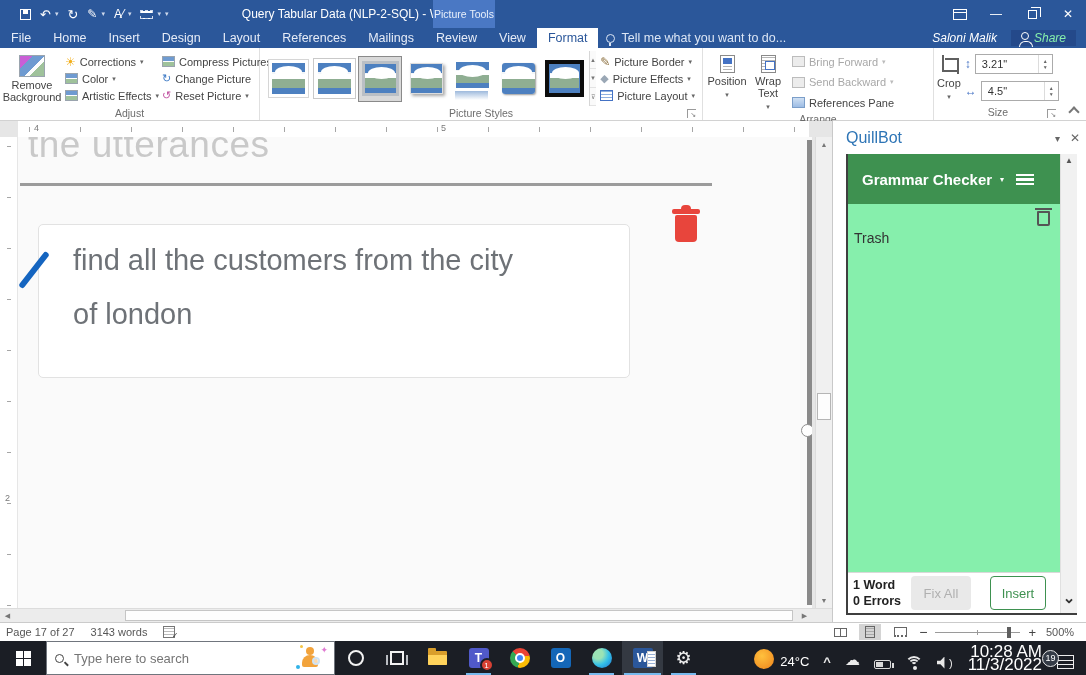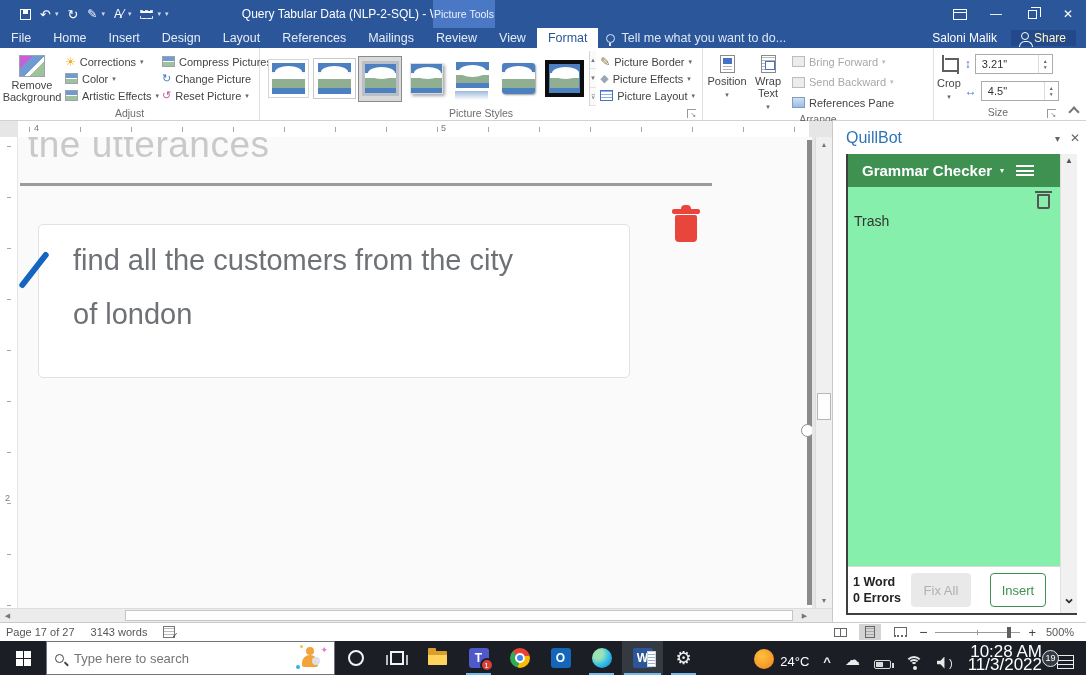--- a/index.html
+++ b/index.html
@@ -24,23 +24,23 @@
   .ic-restore{width:9px;height:9px;border:1px solid #fff;position:relative;display:inline-block;}
   .ic-restore:before{content:"";position:absolute;left:2px;top:-4px;width:9px;height:9px;border:1px solid #fff;border-bottom:none;border-left:none;}
 
   
   .tabrow{position:absolute;left:0;top:28px;width:1086px;height:20px;background:#2b579a;display:flex;align-items:center;font-size:12.5px;color:#e6ecf7;}
   .rtab{padding:0 11px;height:20px;display:flex;align-items:center;}
   .rtab.active{background:#fff;color:#2b579a;}
   .tellme{display:flex;align-items:center;gap:6px;margin-left:8px;color:#dce6f5;}
   .ic-bulb{width:9px;height:9px;border:1.5px solid #dce6f5;border-radius:50%;position:relative;display:inline-block;}
   .ic-bulb:after{content:"";position:absolute;left:2px;top:8px;width:2px;height:3px;background:#dce6f5;}
-  .tab-right{margin-left:auto;display:flex;align-items:center;gap:14px;padding-right:10px;}
+  .tab-right{margin-left:auto;display:flex;align-items:center;gap:14px;padding-right:10px;font-style:italic;}
   .username{font-size:12px;color:#fff;}
-  .sharebox{display:flex;align-items:center;gap:5px;background:#24498a;height:16px;padding:0 10px;font-size:12px;color:#fef9c3;}
+  .sharebox{display:flex;align-items:center;gap:5px;background:#24498a;height:16px;padding:0 10px;font-size:12px;color:#86efac;}
   .ic-person{width:8px;height:8px;border:1.5px solid #fff;border-radius:50%;position:relative;display:inline-block;top:-2px;}
   .ic-person:after{content:"";position:absolute;left:-3px;top:8px;width:12px;height:5px;border:1.5px solid #fff;border-bottom:none;border-radius:6px 6px 0 0;}
 
   
   .ribbon{position:absolute;left:0;top:48px;width:1086px;height:73px;background:#fff;border-bottom:1px solid #d2d2d2;display:flex;}
   .rgroup{display:flex;flex-direction:column;border-right:1px solid #e0e0e0;padding:3px 3px 0 3px;}
   .rgc{flex:1;display:flex;align-items:stretch;}
   .rgl{height:16px;display:flex;align-items:center;justify-content:center;font-size:10.5px;color:#6d6d6d;position:relative;}
   .bigbtn{width:58px;display:flex;flex-direction:column;align-items:center;justify-content:flex-start;padding-top:4px;gap:2px;font-size:11px;color:#444;text-align:center;line-height:12px;}
   .scol{display:flex;flex-direction:column;justify-content:space-between;padding:2px 4px;}
@@ -126,30 +126,30 @@
   .hs-thumb{position:absolute;left:125px;top:1px;width:668px;height:11px;background:#fdfdfd;border:1px solid #c5c5c5;}
 
   
   .paneldiv{position:absolute;left:832px;top:121px;width:1px;height:501px;background:#c9c9c9;}
   .qbpanel{position:absolute;left:833px;top:121px;width:253px;height:501px;background:#fff;}
   .qb-titlerow{position:absolute;left:13px;top:6px;right:6px;height:22px;display:flex;align-items:center;}
   .qb-title{font-size:16px;color:#2e75b6;}
   .qb-tr-icons{margin-left:auto;display:flex;gap:10px;color:#666;font-size:10px;align-items:center;}
   .qb-box{position:absolute;left:13px;top:33px;width:231px;height:461px;border-left:2px solid #3f3f3f;border-bottom:2px solid #3f3f3f;display:flex;}
   .qb-main{flex:1;display:flex;flex-direction:column;background:#fff;}
-  .qb-header{height:33px;background:#3e9150;color:#fff;display:flex;align-items:center;padding-left:14px;gap:8px;}
+  .qb-header{height:50px;background:#3e9150;color:#fff;display:flex;align-items:center;padding-left:14px;gap:8px;}
   .qb-header .hdr{font-size:15px;font-weight:bold;}
   .qb-header .caret{font-size:8px;}
   .ic-burger{width:18px;height:11px;border-top:2.5px solid #fff;border-bottom:2.5px solid #fff;position:relative;margin-left:4px;}
   .ic-burger:before{content:"";position:absolute;left:0;top:2.5px;width:18px;height:2.5px;background:#fff;}
   .qb-body{flex:1;position:relative;background:#86efac;padding-left:44px;}
   .ic-trash-o{position:absolute;right:10px;top:7px;width:13px;height:15px;border:2px solid #555;border-radius:1px 1px 2px 2px;}
   .ic-trash-o:before{content:"";position:absolute;left:-4px;top:-5px;width:17px;height:2px;background:#555;}
   .qb-item{position:absolute;left:6px;top:26px;font-size:14px;color:#333;}
-  .qb-footer{height:47px;border-top:1px solid #d9d9d9;display:flex;align-items:center;padding:0 5px;}
+  .qb-footer{height:41px;border-top:1px solid #d9d9d9;display:flex;align-items:center;padding:0 5px;}
   .qb-stats{font-size:12.5px;font-weight:bold;color:#222;line-height:16px;}
   .btn-fixall{margin-left:10px;width:60px;height:34px;background:#e9e9e9;color:#b0b0b0;font-size:13px;border:none;border-radius:4px;}
   .btn-insert{margin-left:19px;width:56px;height:34px;background:#fff;color:#3e9150;font-size:13px;border:1px solid #3e9150;border-radius:4px;}
   .qb-scrollcol{width:17px;background:#f1f1f1;border-left:1px solid #e0e0e0;position:relative;}
   .qb-up{position:absolute;top:2px;left:0;width:16px;text-align:center;font-size:8px;color:#555;}
   .qb-dn{position:absolute;bottom:6px;left:-2px;width:20px;text-align:center;font-size:15px;font-weight:bold;color:#333;}
 
   
   .statusbar{position:absolute;left:0;top:622px;width:1086px;height:19px;background:#fff;border-top:1px solid #cbcbcb;display:flex;align-items:center;font-size:11px;color:#565656;}
   .sb-left{display:flex;align-items:center;gap:16px;padding-left:6px;}

